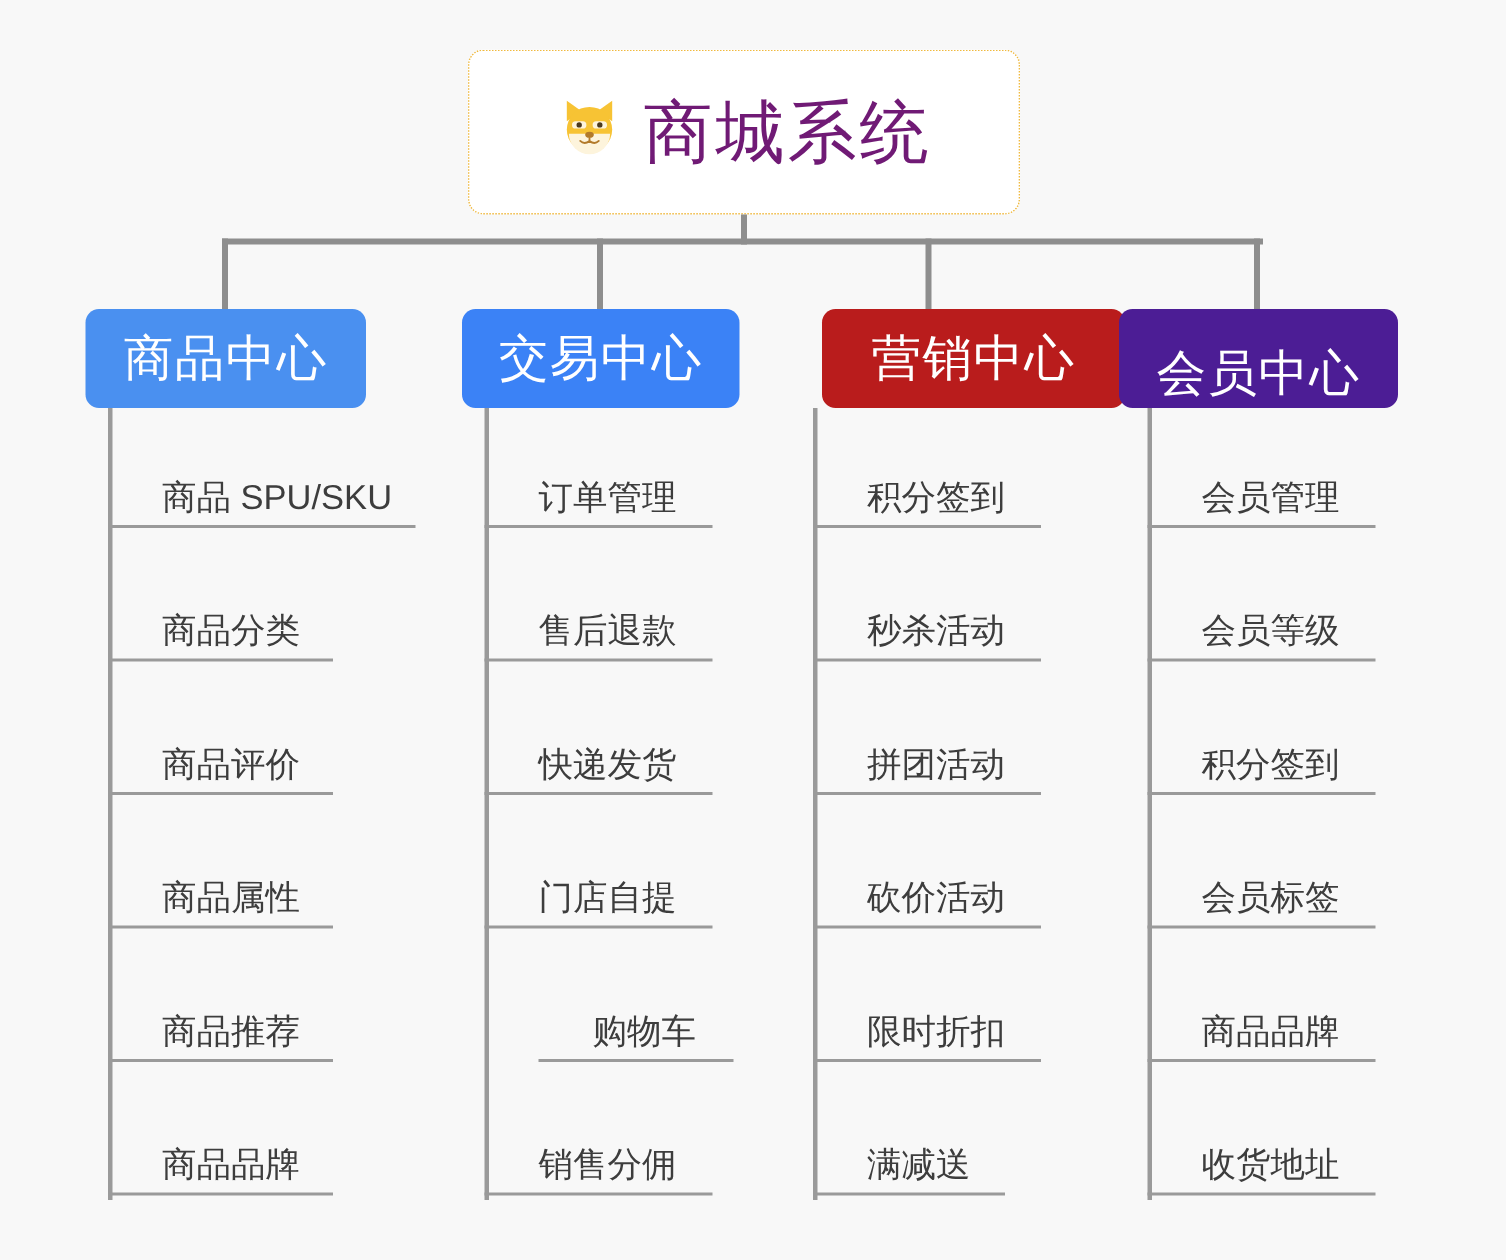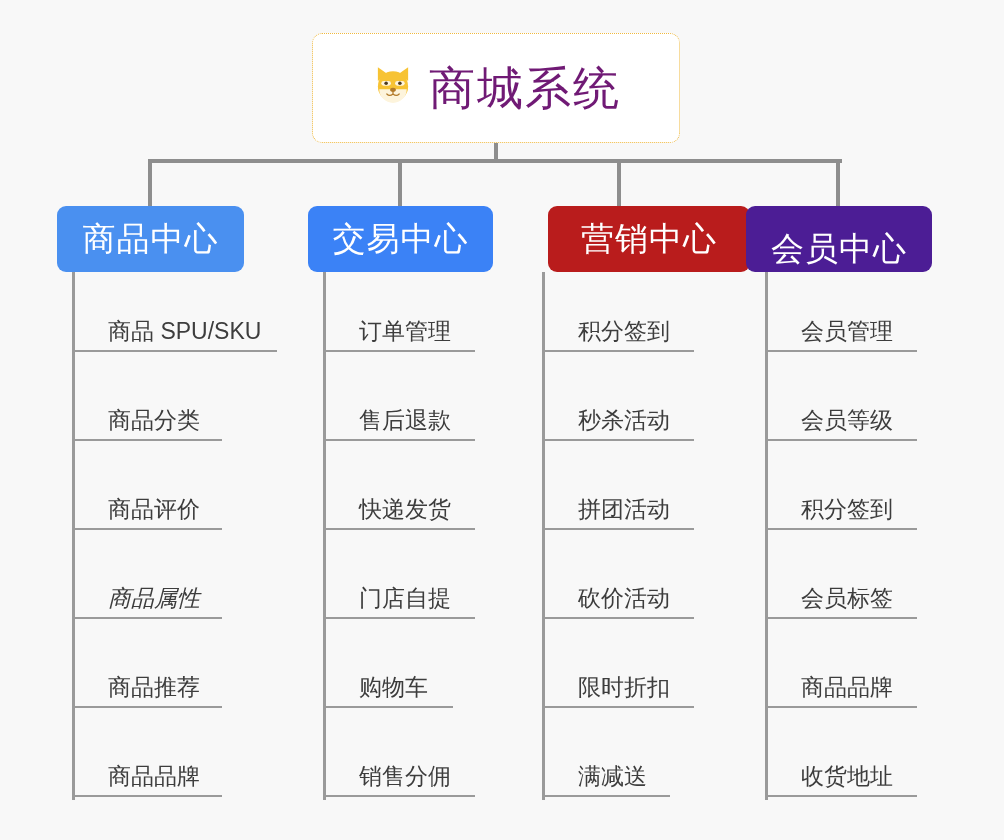--- a/index.html
+++ b/index.html
@@ -165,21 +165,21 @@
           <div class="item-rule" style="width: 205px;"></div>
         </div>
         <div class="item" style="top: 89px; width: 160px;">
           <div class="item-label">商品分类</div>
           <div class="item-rule" style="width: 150px;"></div>
         </div>
         <div class="item" style="top: 178px; width: 160px;">
           <div class="item-label">商品评价</div>
           <div class="item-rule" style="width: 150px;"></div>
         </div>
-        <div class="item" style="top: 267px; width: 160px; font-style: italic;">
+        <div class="item" style="top: 267px; width: 160px;">
           <div class="item-label">商品属性</div>
           <div class="item-rule" style="width: 150px;"></div>
         </div>
         <div class="item" style="top: 356px; width: 160px;">
           <div class="item-label">商品推荐</div>
           <div class="item-rule" style="width: 150px;"></div>
         </div>
         <div class="item" style="top: 445px; width: 160px;">
           <div class="item-label">商品品牌</div>
           <div class="item-rule" style="width: 150px;"></div>
@@ -199,21 +199,21 @@
           <div class="item-rule" style="width: 152px;"></div>
         </div>
         <div class="item" style="top: 178px; width: 162px;">
           <div class="item-label">快递发货</div>
           <div class="item-rule" style="width: 152px;"></div>
         </div>
         <div class="item" style="top: 267px; width: 162px;">
           <div class="item-label">门店自提</div>
           <div class="item-rule" style="width: 152px;"></div>
         </div>
-        <div class="item" style="top: 356px; width: 140px;">
+        <div class="item" style="top: 356px; width: 140px; margin-left: 36px;">
           <div class="item-label">购物车</div>
           <div class="item-rule" style="width: 130px;"></div>
         </div>
         <div class="item" style="top: 445px; width: 162px;">
           <div class="item-label">销售分佣</div>
           <div class="item-rule" style="width: 152px;"></div>
         </div>
       </div>
       <div class="cat-head" style="left: 548px; width: 202px; background: #b91c1c;">
         <span>营销中心</span>

